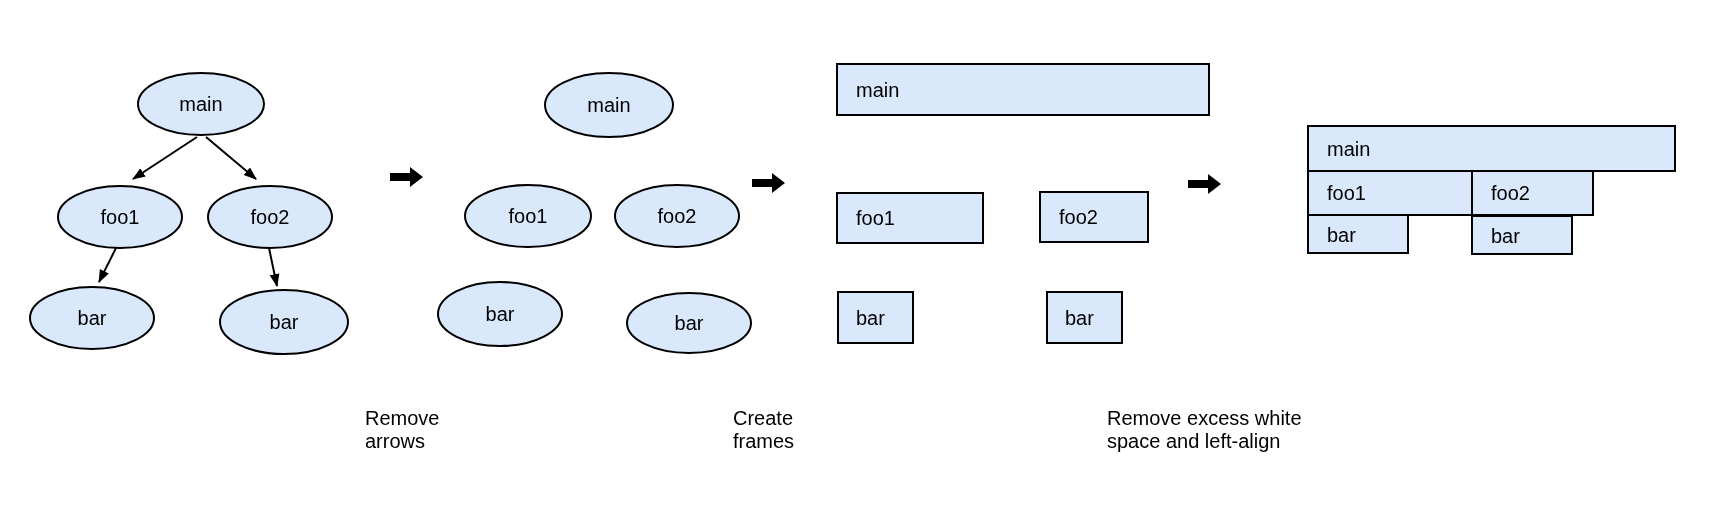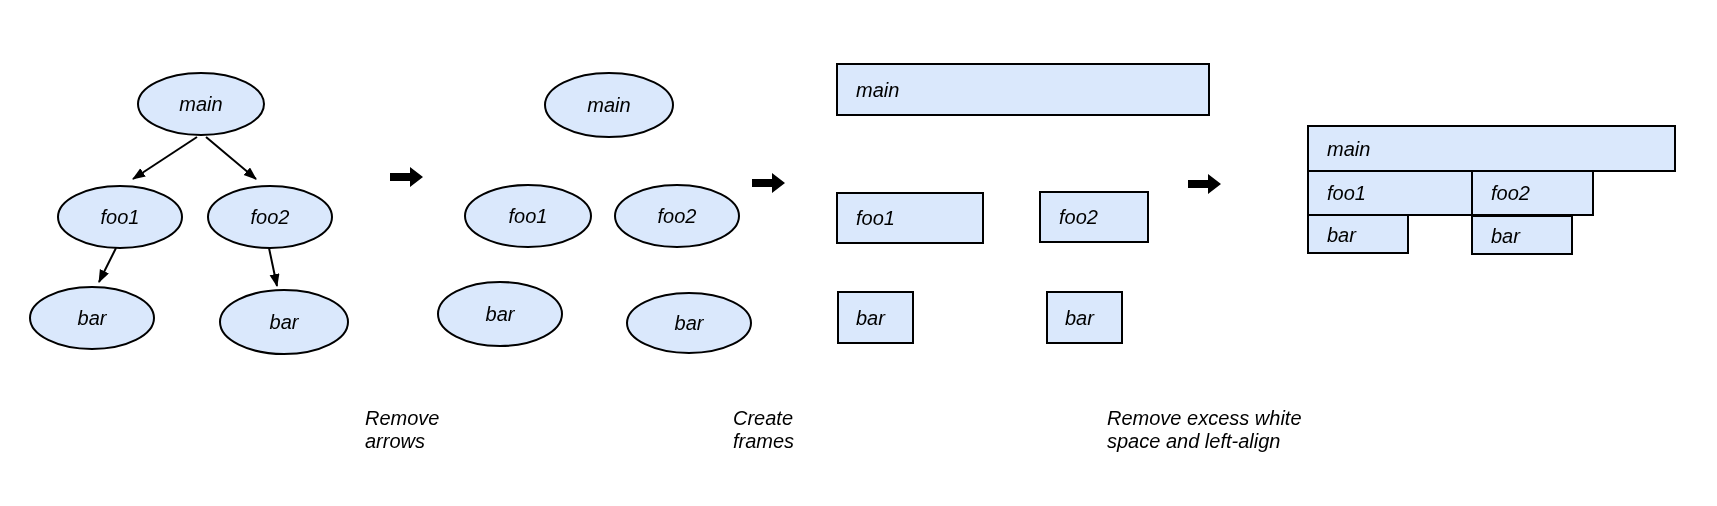--- a/index.html
+++ b/index.html
@@ -6,21 +6,20 @@
     margin: 0;
     padding: 0;
     background: var(--background, #ffffff);
   }
   .canvas-wrap {
     position: relative;
     width: 1717px;
     height: 502px;
     background: var(--background, #ffffff);
     overflow: hidden;
-    font-style: italic;
   }
   svg { display: block; }
   .node {
     fill: var(--node-fill, #dae8fc);
     stroke: var(--node-stroke, #000000);
     stroke-width: 2;
   }
   .edge {
     stroke: var(--arrow-color, #000000);
     stroke-width: 2;

